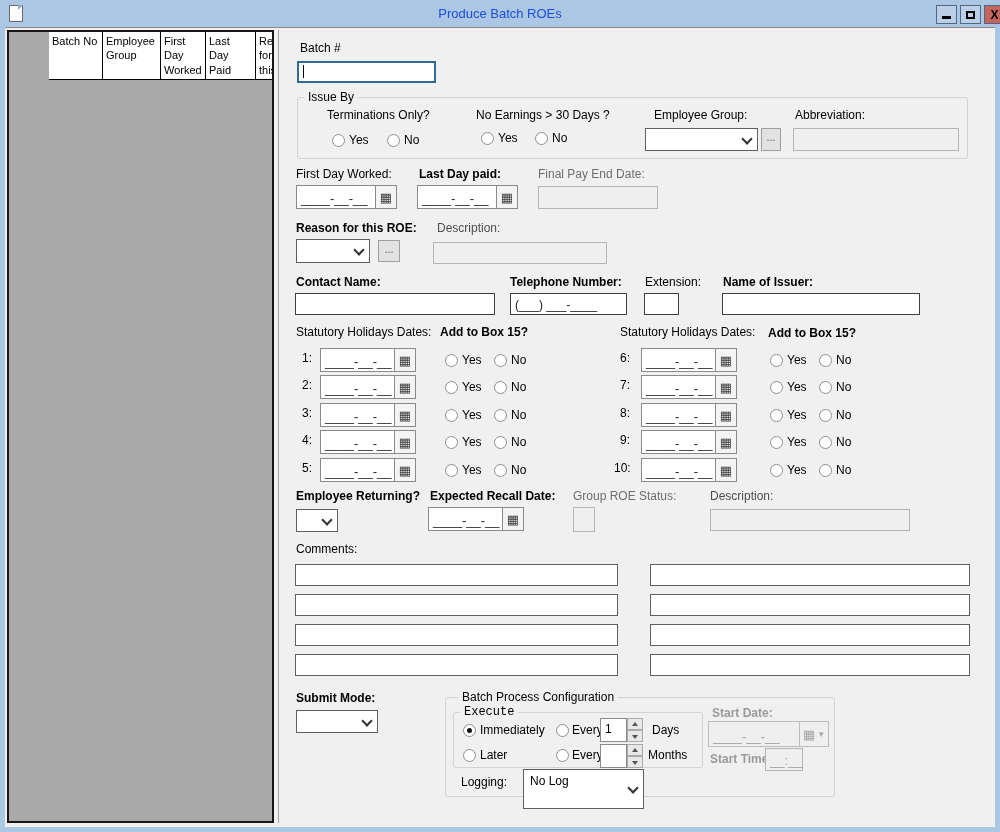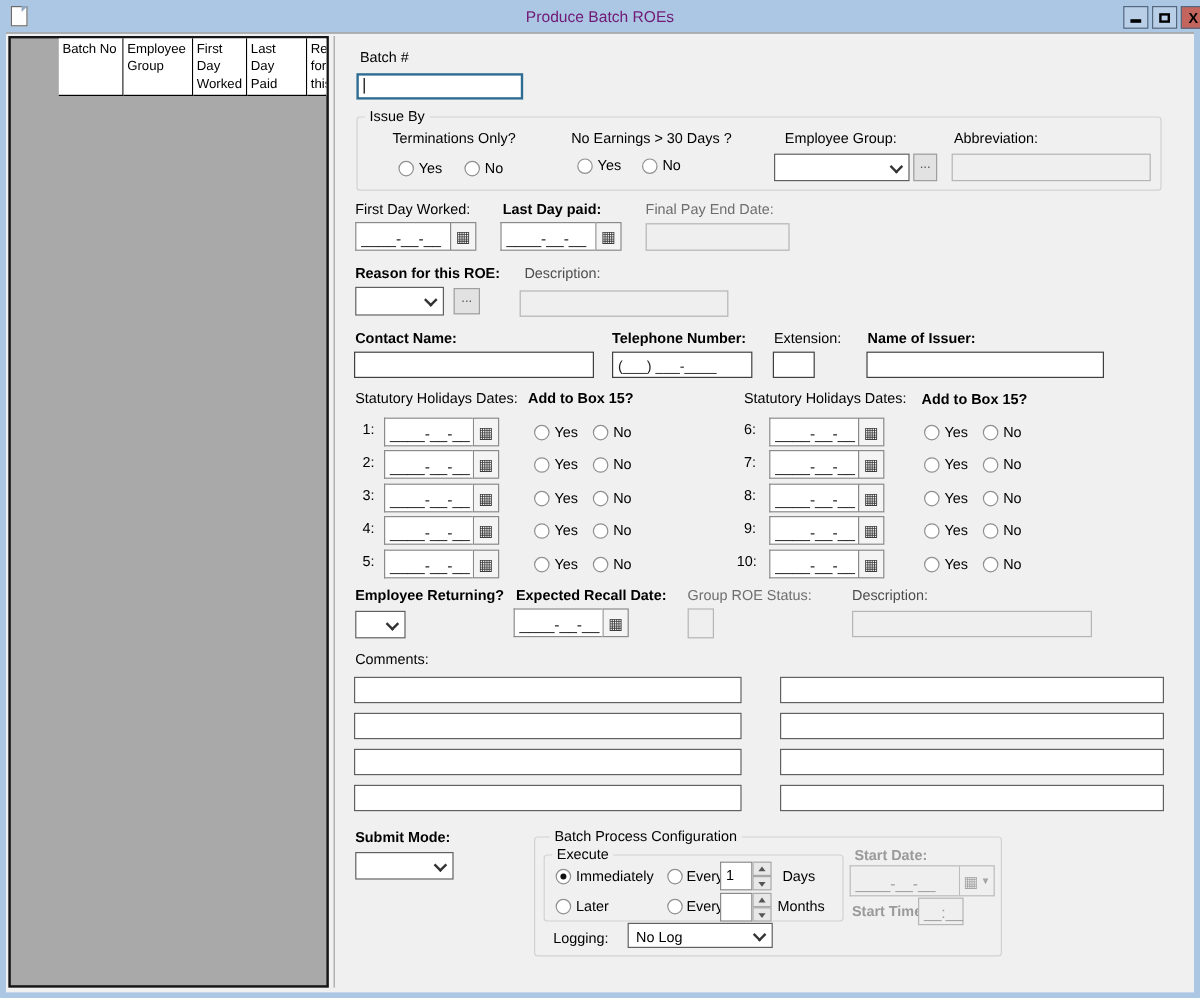--- a/index.html
+++ b/index.html
@@ -1,20 +1,20 @@
 <!DOCTYPE html>
 <html><head>
 <meta charset="utf-8">
 <style>
   html,body{margin:0;padding:0;background:#555;}
   .window{position:relative;width:1000px;height:832px;background:#abc7e4;font-family:"Liberation Sans",sans-serif;overflow:hidden;}
   .content{position:absolute;left:5px;top:27px;width:990px;height:799px;background:#f0f0f0;border-top:1px solid #8a8a8a;}
   
   .titlebar{position:absolute;left:0;top:0;width:1000px;height:27px;}
-  .title{position:absolute;left:0;top:6px;width:100%;text-align:center;font-size:13px;color:#701a75;}
+  .title{position:absolute;left:0;top:6px;width:100%;text-align:center;font-size:13px;color:#1d4ed8;}
   .doc-icon{position:absolute;left:9px;top:5px;width:12px;height:15px;background:#fdfdfd;border:1px solid #6b6b6b;}
   .doc-icon::after{content:"";position:absolute;right:-1px;top:-1px;width:0;height:0;border-left:5px solid #8ea8c4;border-bottom:5px solid transparent;border-top:none;}
   .winbtn{position:absolute;top:5px;width:21px;height:19px;border:1px solid #53677e;background:#b9cfe8;display:flex;align-items:center;justify-content:center;box-sizing:border-box;}
   .winbtn.close{background:#c4655d;}
   .gl-min{width:9px;height:3px;background:#000;margin-top:6px;}
   .gl-max{width:9px;height:8px;border:2px solid #000;box-sizing:border-box;background:transparent;}
   .gl-x{font-size:12px;font-weight:bold;color:#000;line-height:1;}
   
   .grid-panel{position:absolute;left:7px;top:30px;width:267px;height:793px;background:#a9a9a9;border:2px solid #161616;box-sizing:border-box;}
   .grid-header{display:flex;padding-left:40px;}
@@ -297,21 +297,21 @@
 
   <div class="lbl b" style="left:296px;top:691px;">Submit Mode:</div>
   <div class="combo" style="left:296px;top:710px;width:82px;height:23px;">
       <span class="chev"></span>
     </div>
 
   <div class="group" style="left:445px;top:697px;width:390px;height:100px;"></div>
   <div class="legend" style="left:458px;top:690px;">Batch Process Configuration</div>
 
   <div class="group" style="left:453px;top:712px;width:250px;height:56px;"></div>
-  <div class="legend" style="left:460px;top:705px;">Execute</div>
+  <div class="legend" style="left:460px;top:705px;font-family:Liberation Mono, monospace;">Execute</div>
 
   <div class="radio on" style="left:463px;top:724px;"></div>
   <div class="lbl" style="left:480px;top:723px;">Immediately</div>
   <div class="radio" style="left:556px;top:724px;"></div>
   <div class="lbl" style="left:572px;top:723px;">Every</div>
   <div class="field" style="left:600px;top:718px;width:27px;height:24px;border-color:#8a8a8a;">
       <span class="spinval">1</span>
     </div>
   <div class="spin" style="left:627px;top:718px;">
     <div class="spinbtn up"></div>
@@ -324,21 +324,21 @@
   <div class="radio" style="left:556px;top:749px;"></div>
   <div class="lbl" style="left:572px;top:748px;">Every</div>
   <div class="field" style="left:600px;top:744px;width:27px;height:24px;border-color:#8a8a8a;"></div>
   <div class="spin" style="left:627px;top:744px;">
     <div class="spinbtn up"></div>
     <div class="spinbtn down"></div>
   </div>
   <div class="lbl" style="left:648px;top:748px;">Months</div>
 
   <div class="lbl" style="left:461px;top:775px;">Logging:</div>
-  <div class="combo" style="left:523px;top:769px;width:121px;height:21px;">
+  <div class="combo" style="left:523px;top:769px;width:121px;height:40px;">
     <span class="val" style="top:4px;">No Log</span>
     <span class="chev"></span>
   </div>
 
   <div class="lbl b" style="left:712px;top:706px;color:#9a9a9a;">Start Date:</div>
   <div class="datefield dis" style="left:708px;top:721px;width:121px;height:26px;">
     <div class="df">
         <span class="mask dism">____-__-__</span>
       </div>
     <div class="calbtn" style="width:30px;">▦<span class="ddarrow">▼</span></div>

